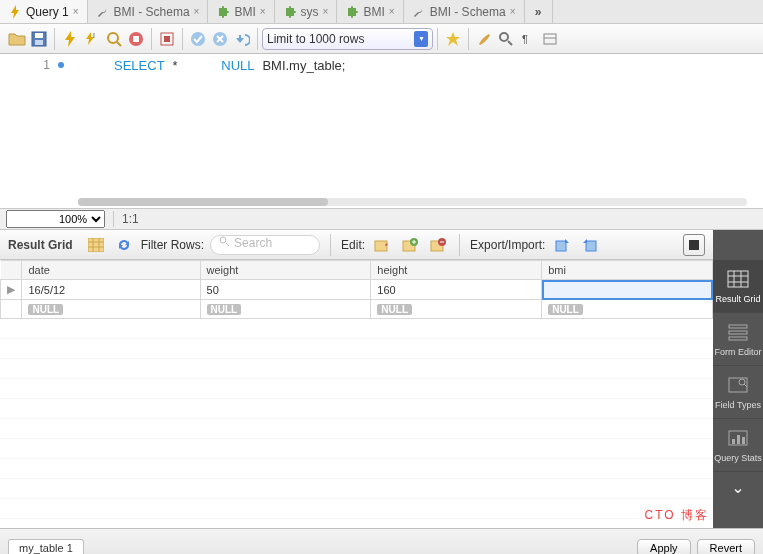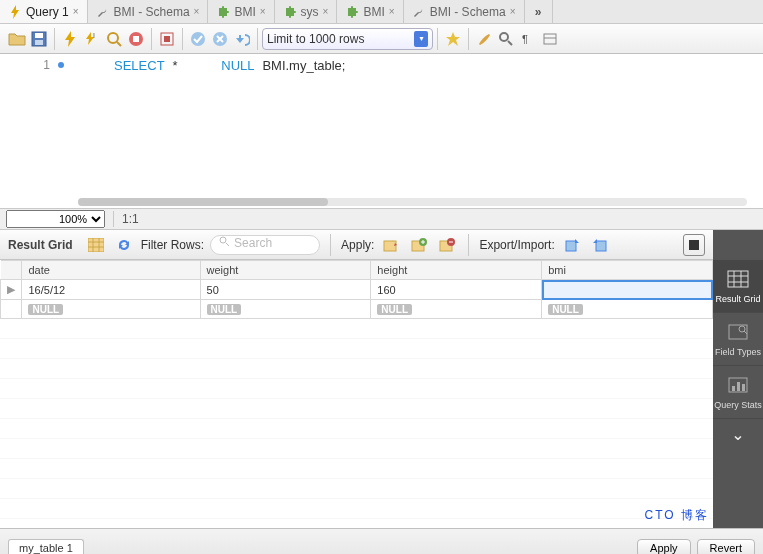--- a/index.html
+++ b/index.html
@@ -55,21 +55,21 @@
 .null-pill { display:inline-block; background:#bfbfbf; color:#fff; font-size:10px; padding:0 4px; border-radius:2px; font-weight:600;}
 .row-ptr { color:#999; font-size:9px; padding-right:2px;}
 td.cur { outline:2px solid #4a90e2; outline-offset:-2px; background:#eaf3fd !important; }
 .grid-fill { flex:1; background:repeating-linear-gradient(#fff,#fff 19px,#f7f7f7 19px,#f7f7f7 20px); }
 
 
 .footer { height:38px; background:linear-gradient(#f3f3f3,#e4e4e4); border-top:1px solid #c0c0c0; display:flex; align-items:center; padding:0 8px; }
 .sheet-tab { background:#fff; border:1px solid #c0c0c0; border-bottom:none; padding:2px 10px; font-size:11px; border-radius:3px 3px 0 0;}
 .footer .spacer { flex:1; }
 .fbtn { background:linear-gradient(#fff,#e7e7e7); border:1px solid #b9b9b9; border-radius:4px; padding:2px 12px; font-size:11px; cursor:pointer; margin-left:6px;}
-.watermark { position:absolute; right:54px; bottom:30px; color:#1d4ed8; font-size:12px; letter-spacing:2px; pointer-events:none;}
+.watermark { position:absolute; right:54px; bottom:30px; color:#ef4444; font-size:12px; letter-spacing:2px; pointer-events:none;}
 
 svg { display:block; }
 </style>
 </head>
 <body>
 
 <div class="tabs">
   <div class="tab active">
     <span class="icon">
         <svg width="12" height="14">
@@ -275,21 +275,21 @@
       <div class="filter-input">
         <span>
             <svg width="11" height="11">
               <circle cx="4" cy="4" r="3" fill="none" stroke="#bbb"></circle>
               <line x1="7" y1="7" x2="10" y2="10" stroke="#bbb"></line>
             </svg>
           </span>
         <span style="color:#bbb;">Search</span>
       </div>
       <div class="sep"></div>
-      <span>Apply:</span>
+      <span>Edit:</span>
       <div class="tbtn">
           <svg width="16" height="14">
             <rect x="1" y="3" width="12" height="10" fill="#f3d38b" stroke="#caa74c"></rect>
             <path d="M8 1l6 6-3 1 1-3z" fill="#c0504d"></path>
           </svg>
         </div>
       <div class="tbtn">
           <svg width="16" height="14">
             <rect x="1" y="3" width="12" height="10" fill="#f3d38b" stroke="#caa74c"></rect>
             <circle cx="12" cy="4" r="4" fill="#6aa84f"></circle>
@@ -363,20 +363,30 @@
             <line x1="1" y1="12" x2="21" y2="12" stroke="#ddd"></line>
             <line x1="7" y1="1" x2="7" y2="17" stroke="#ddd"></line>
             <line x1="14" y1="1" x2="14" y2="17" stroke="#ddd"></line>
           </svg>
         </span>
       <span>Result Grid</span>
     </div>
     <div class="rail-item">
       <span class="ricon">
           <svg width="22" height="18">
+            <rect x="2" y="2" width="18" height="3" fill="none" stroke="#aaa"></rect>
+            <rect x="2" y="8" width="18" height="3" fill="none" stroke="#aaa"></rect>
+            <rect x="2" y="14" width="18" height="3" fill="none" stroke="#aaa"></rect>
+          </svg>
+        </span>
+      <span>Form Editor</span>
+    </div>
+    <div class="rail-item">
+      <span class="ricon">
+          <svg width="22" height="18">
             <rect x="2" y="2" width="18" height="14" fill="none" stroke="#aaa"></rect>
             <circle cx="15" cy="6" r="3" fill="none" stroke="#aaa"></circle>
             <line x1="17" y1="8" x2="20" y2="11" stroke="#aaa"></line>
           </svg>
         </span>
       <span>Field Types</span>
     </div>
     <div class="rail-item">
       <span class="ricon">
           <svg width="22" height="18">

